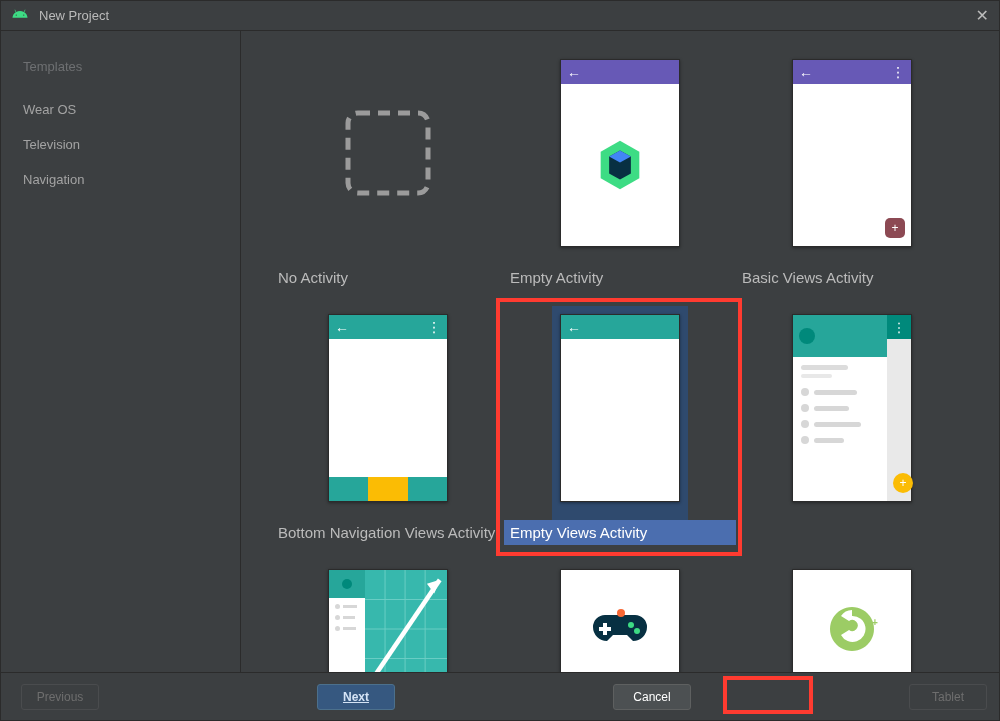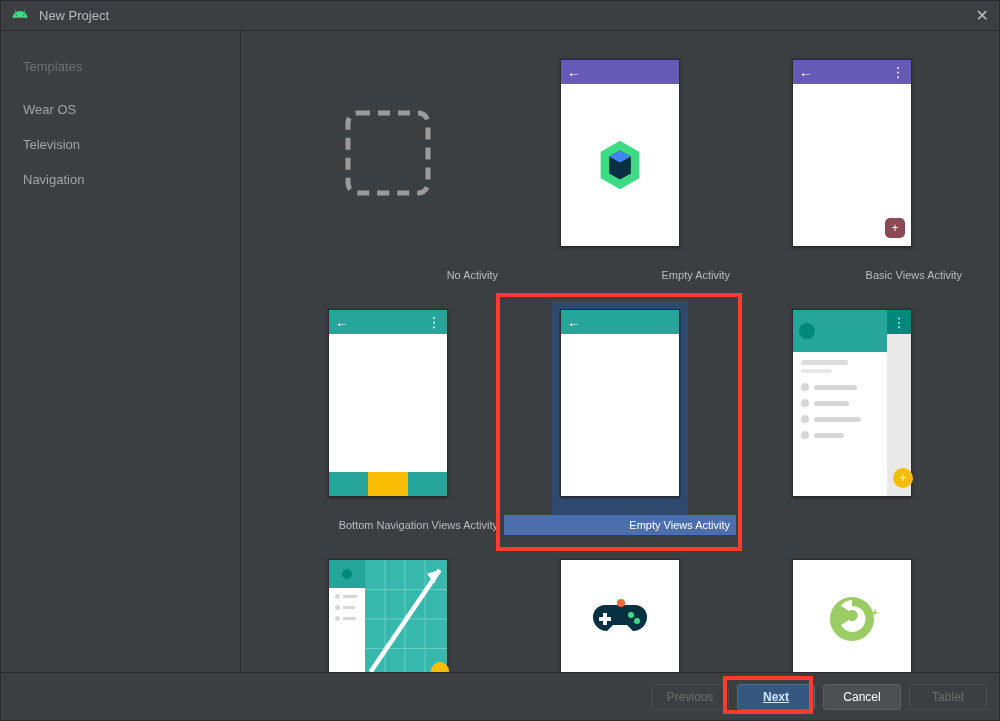--- a/index.html
+++ b/index.html
@@ -13,27 +13,27 @@
   .sidebar { width: 240px; background: #3c3f41; border-right: 1px solid #2b2b2b; padding-top: 20px; }
   .section-header { color: #6e7072; font-size: 13px; padding: 8px 22px 18px; }
   .sidebar-item { padding: 10px 22px; color: #a3a3a3; cursor: pointer; }
   .sidebar-item.selected { background: #0d293e; color: #ffffff; }
   .gallery { flex: 1; overflow-y: auto; overflow-x: hidden; padding: 20px 0 0 0; background: #3c3f41; }
   .gallery::-webkit-scrollbar { width: 10px; }
   .gallery::-webkit-scrollbar-thumb { background: #545658; border-radius: 5px; }
   .grid { display: grid; grid-template-columns: repeat(3, 232px); justify-content: center; column-gap: 0px; row-gap: 16px; }
   .card { width: 232px; display: flex; flex-direction: column; align-items: center; cursor: pointer; }
   .thumb { width: 120px; height: 188px; background: #ffffff; border: 1px solid #2b2b2b; box-shadow: 0 1px 3px rgba(0,0,0,0.4); display: flex; flex-direction: column; margin-bottom: 10px; position: relative; }
-  .card-label { color: #bbbbbb; font-size: 11px; text-align: right; padding: 4px 6px; width: 100%; }
+  .card-label { color: #bbbbbb; font-size: 15px; text-align: left; padding: 4px 6px; width: 100%; }
   .card.selected .card-label { background: #4b6eaf; color: #ffffff; }
   .card-wrap { position: relative; padding: 8px; }
   .card.selected .card-wrap { background: #2f4a6e; }
   .hl { position: absolute; border: 4px solid #ff3b30; pointer-events: none; }
   .hl-sel { left: -8px; top: -8px; width: 246px; height: 258px; }
-  .footer { height: 48px; border-top: 1px solid #2b2b2b; display: flex; align-items: center; justify-content: flex-end; padding: 0 12px; background: #3c3f41; position: relative; }
+  .footer { height: 48px; border-top: 1px solid #2b2b2b; display: flex; align-items: center; justify-content: space-between; padding: 0 12px; background: #3c3f41; position: relative; }
   .btn { min-width: 78px; height: 26px; margin-left: 8px; background: #4c5052; border: 1px solid #5e6060; color: #ffffff; font-size: 12px; border-radius: 3px; display: flex; align-items: center; justify-content: center; cursor: pointer; }
   .btn.disabled { color: #6e6e6e; border-color: #4a4c4e; background: transparent; cursor: default; }
   .btn.primary { background: #365880; border-color: #4c708c; color: #d4e3f5; font-weight: 600; text-decoration: underline; }
   .hl-next { position: absolute; border: 4px solid #ff3b30; pointer-events: none; width: 90px; height: 38px; right: 186px; top: 3px; }
   
   .appbar { height: 24px; display: flex; align-items: center; padding: 0 6px; color: #fff; font-size: 14px; }
   .appbar .dots { margin-left: auto; }
   .content { flex: 1; background: #fff; position: relative; }
 </style>
 </head>

